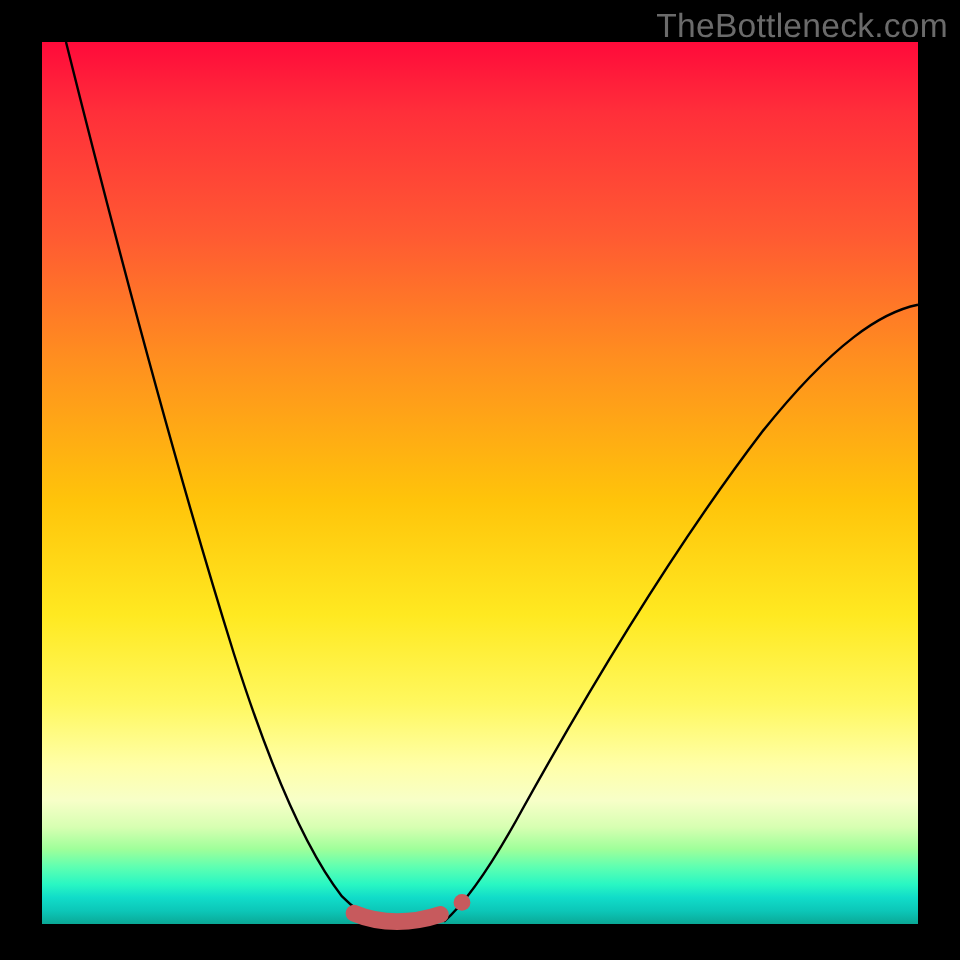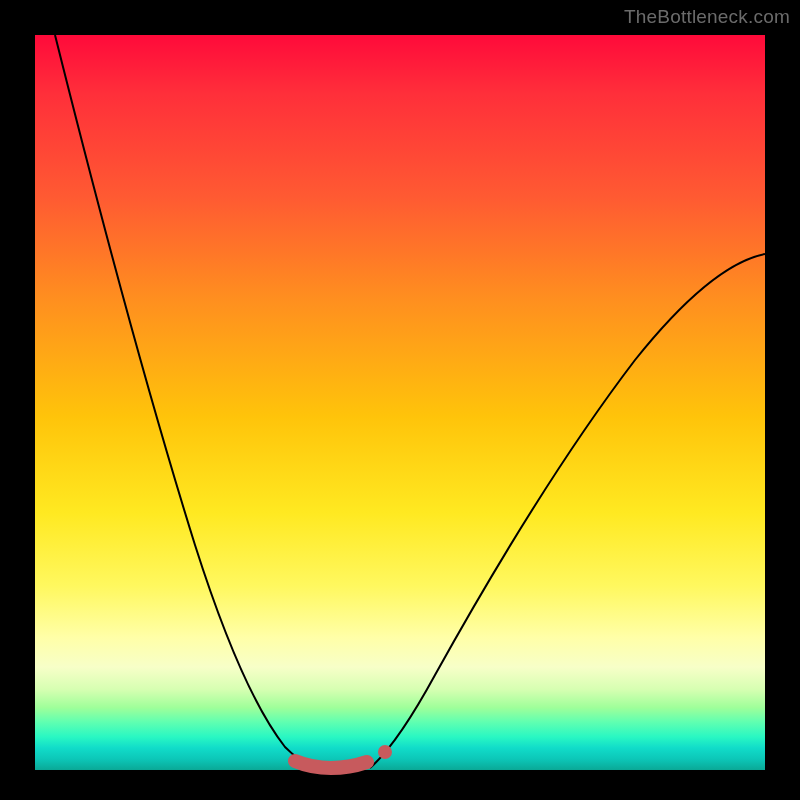--- a/index.html
+++ b/index.html
@@ -44,21 +44,21 @@
       #11dcc9 97%,
       #0cc7b8 98.5%,
       #0aa896 100%
     );
   }
   .watermark {
     position: absolute;
     top: 6px;
     right: 10px;
     color: #6b6b6b;
-    font-size: 19px;
+    font-size: 28px;
     letter-spacing: 0.2px;
     user-select: none;
   }
   svg.curve {
     position: absolute;
     left: 0;
     top: 0;
     width: 730px;
     height: 735px;
     overflow: visible;

